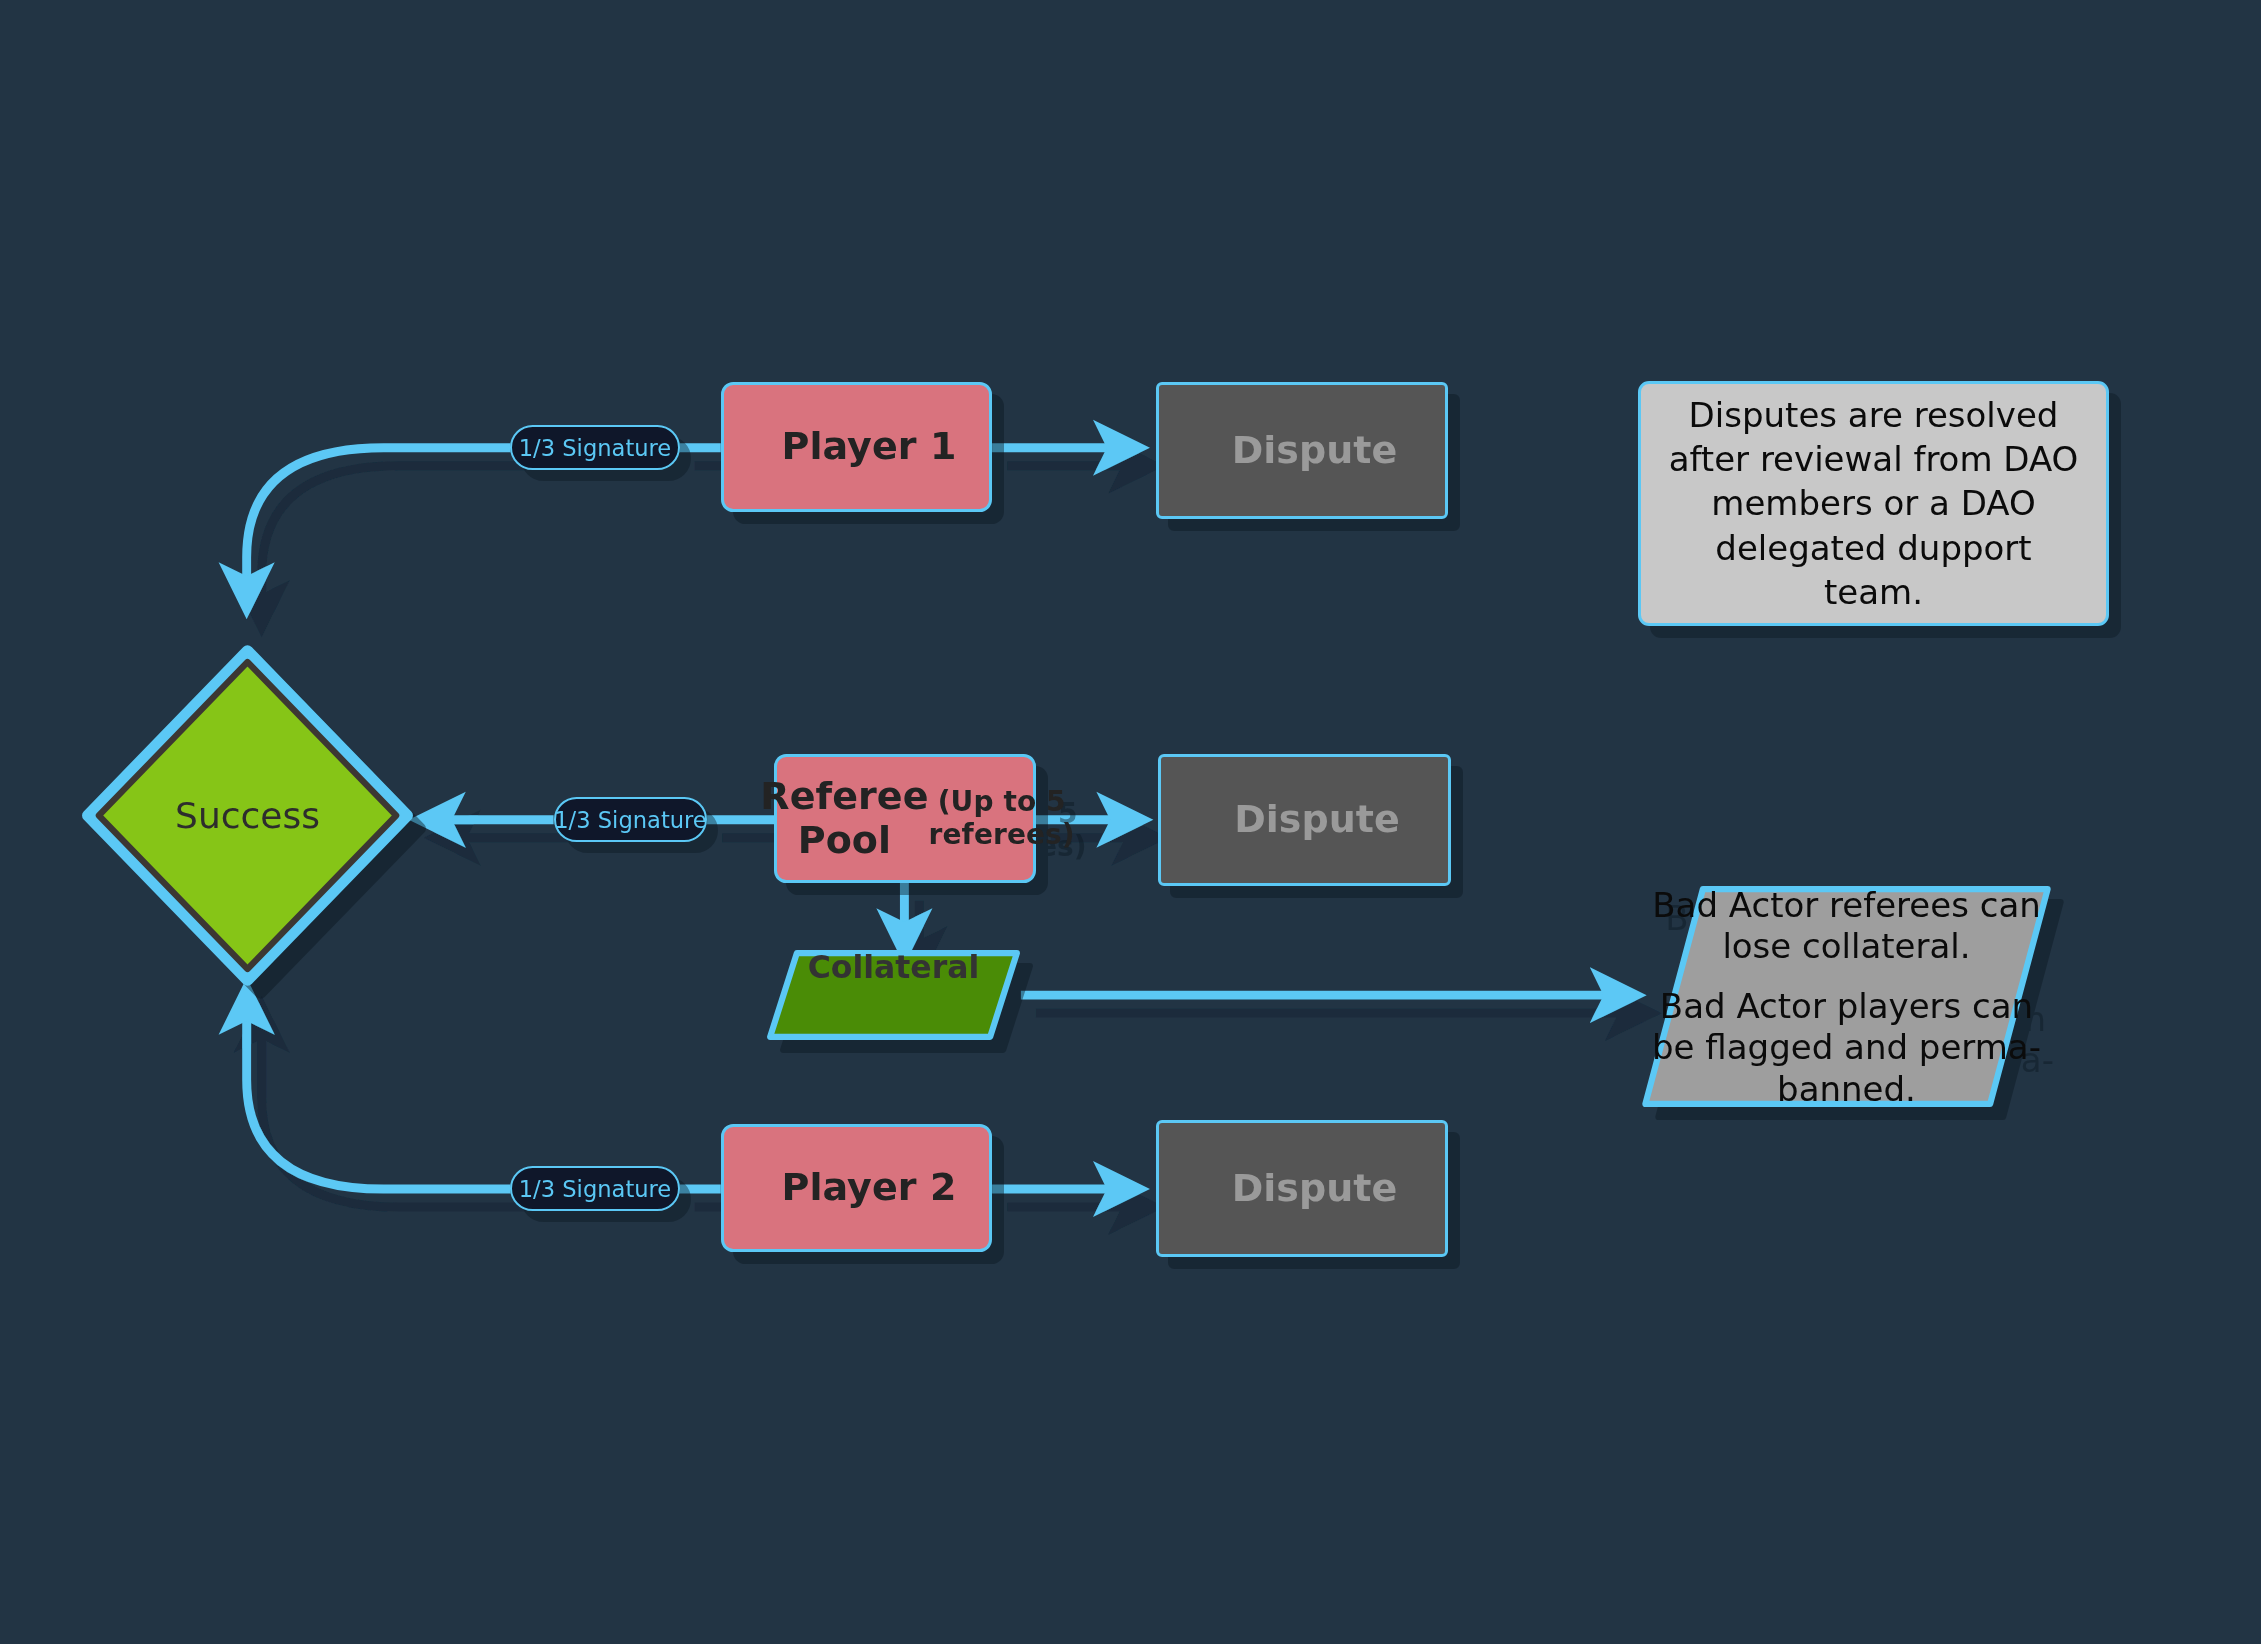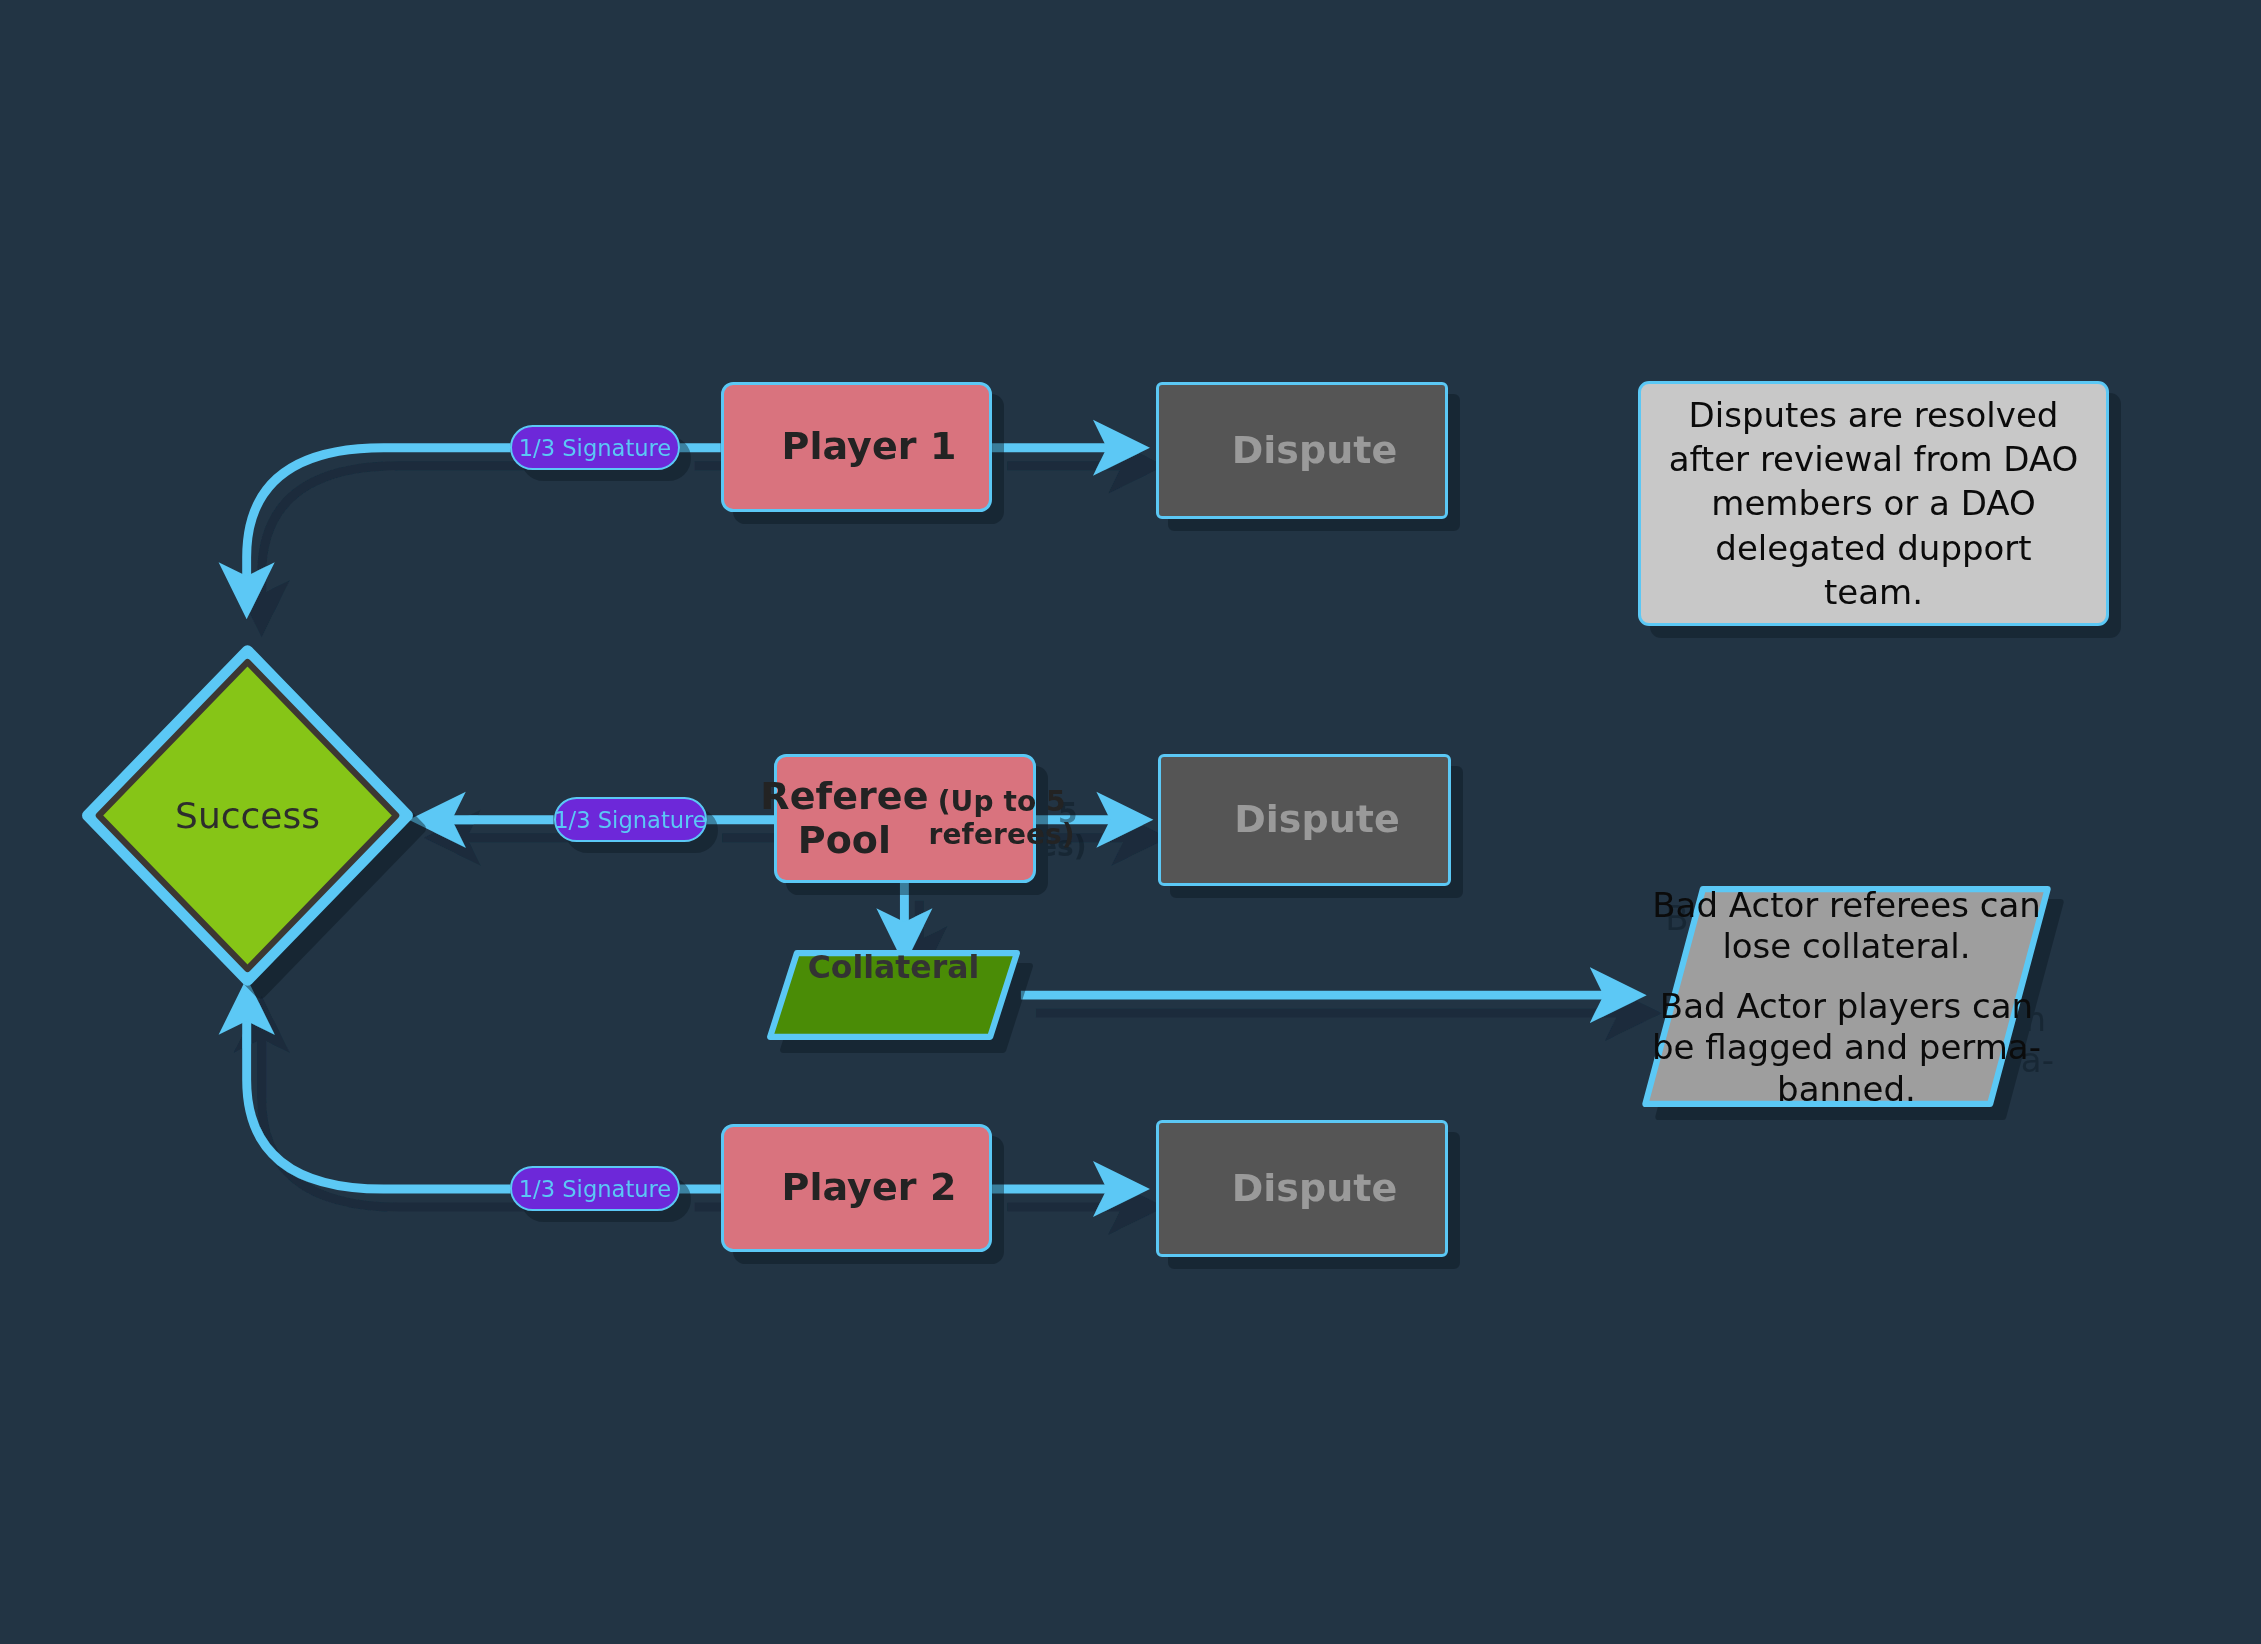--- a/index.html
+++ b/index.html
@@ -126,21 +126,21 @@
     font-weight: 400;
     line-height: 1.22;
   }
   .para-badactor .label p { margin: 0; }
   .para-badactor .label p + p { margin-top: 18px; }
 
   
   .edge-label {
     position: absolute;
     box-sizing: border-box;
-    background: #6d28d9;
+    background: #0f172a;
     border: 2.7px solid #5BC8F5;
     border-radius: 34px;
     color: #5BC8F5;
     font-size: 22.6px;
     font-weight: 400;
     display: flex;
     align-items: center;
     justify-content: center;
     padding: 0 15px;
     white-space: nowrap;

